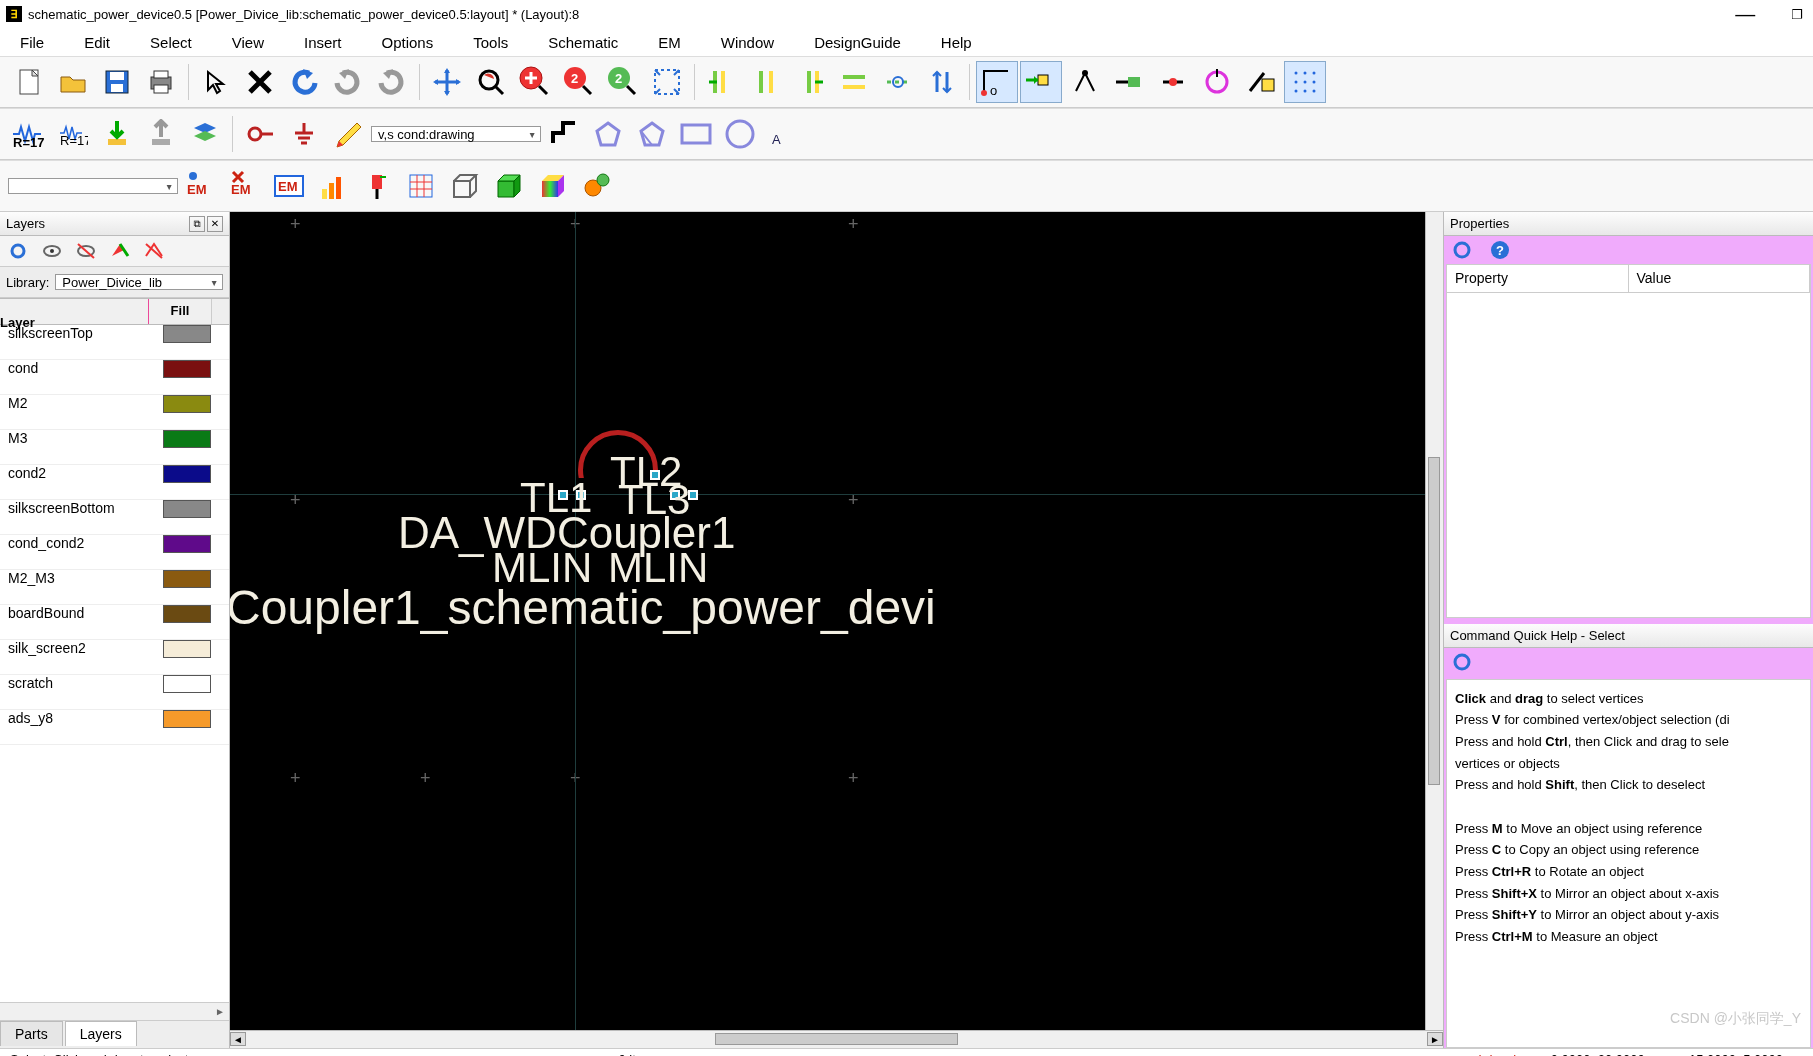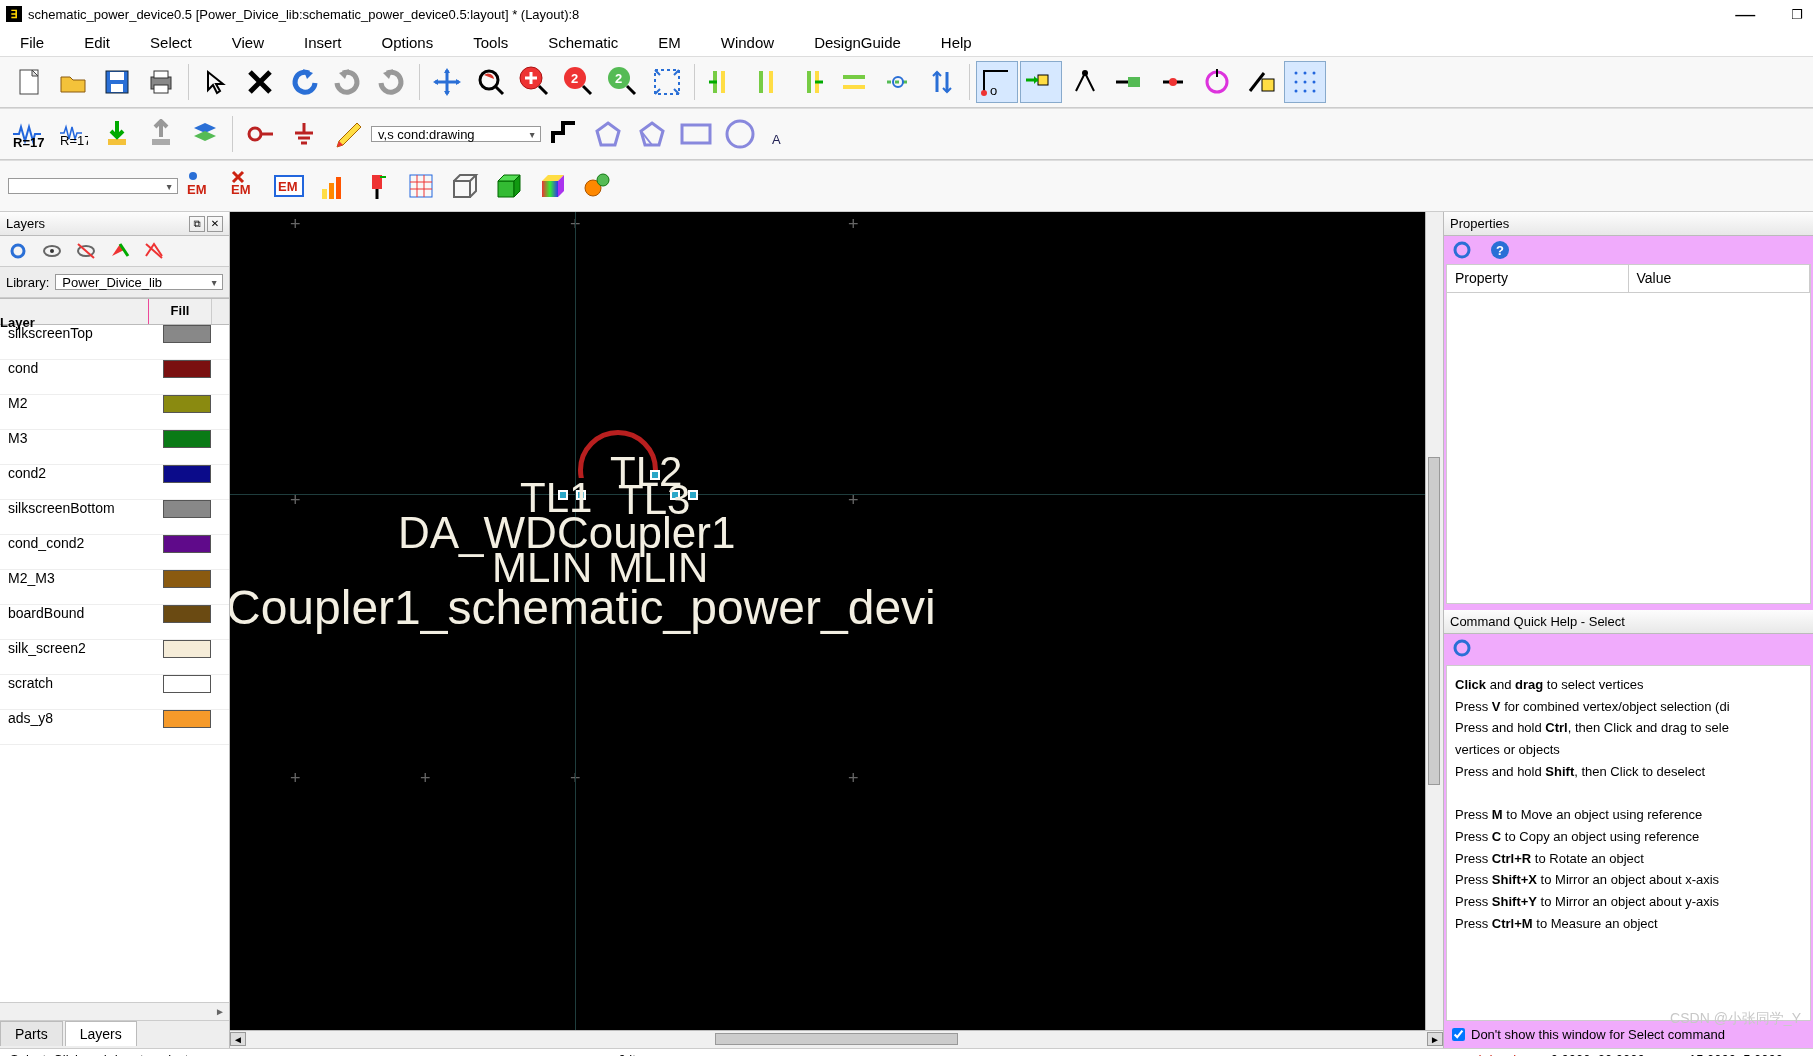--- a/index.html
+++ b/index.html
@@ -614,24 +614,20 @@
 <span>Press and hold </span><b>Ctrl</b><span>, then Click and drag to sele</span>
 <span>vertices or objects</span>
 <span>Press and hold </span><b>Shift</b><span>, then Click to deselect</span>
 
 <span>Press </span><b>M</b><span> to Move an object using reference</span>
 <span>Press </span><b>C</b><span> to Copy an object using reference</span>
 <span>Press </span><b>Ctrl+R</b><span> to Rotate an object</span>
 <span>Press </span><b>Shift+X</b><span> to Mirror an object about x-axis</span>
 <span>Press </span><b>Shift+Y</b><span> to Mirror an object about y-axis</span>
 <span>Press </span><b>Ctrl+M</b><span> to Measure an object</span></div>
-    <div class="chk-row">
-      <input type="checkbox" checked="" style="">
-      <span>Don't show this window for Select command</span>
-    </div>
   </div>
 </div>
 
 <div class="statusbar">
   <span>Select: Click and drag to select</span>
   <span style="margin-left:430px">0 items</span>
   <span class="red">cond:drawing</span>
   <span class="coords">0.0000, 20.0000</span>
   <span class="coords">-15.0000, 5.0000</span>
 </div>

